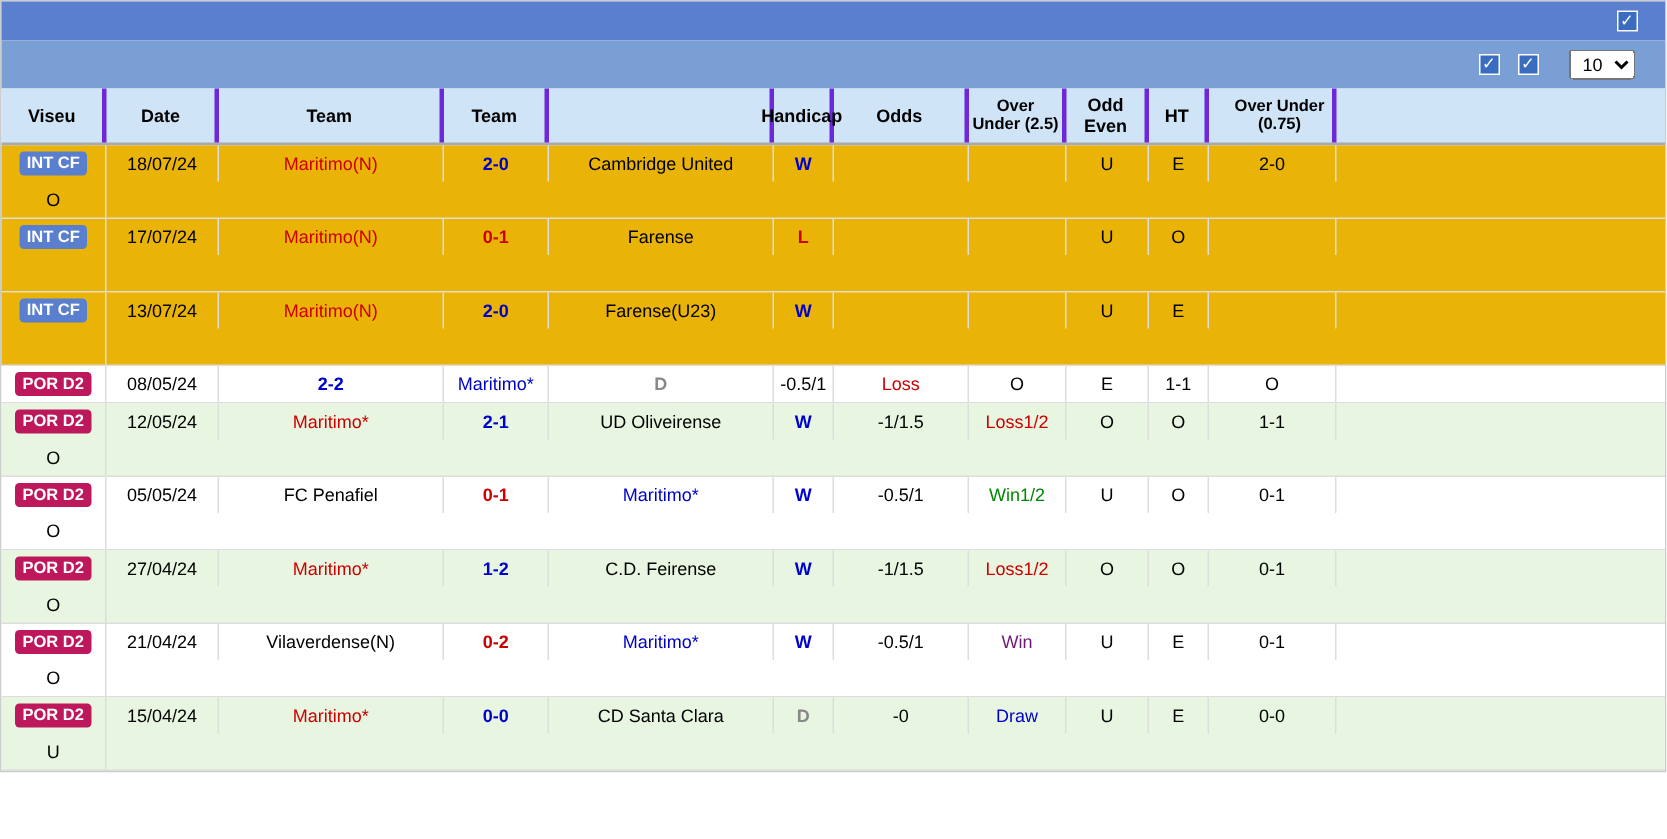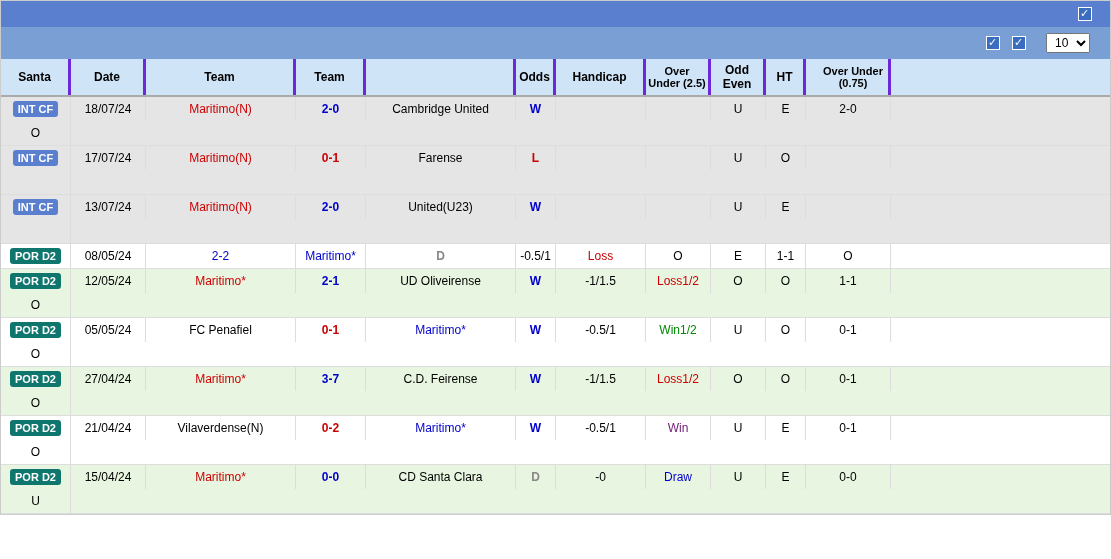--- a/index.html
+++ b/index.html
@@ -56,34 +56,34 @@
       font-size: 12px;
     }
     .data-row > div {
       padding: 4px 2px;
       border-right: 1px solid #ddd;
       min-height: 24px;
       display: flex;
       align-items: center;
       justify-content: center;
     }
-    .row-intcf { background: #e5e5e5; }
+    .row-intcf { background: #eab308; }
     .row-pord2 { background: #fff; }
     .row-pord2:nth-child(even) { background: #f5f5f5; }
     
     .badge-intcf {
       background: #5b7fcf;
       color: white;
       padding: 2px 5px;
       border-radius: 3px;
       font-size: 11px;
       font-weight: bold;
     }
     .badge-pord2 {
-      background: #0f766e;
+      background: #be185d;
       color: white;
       padding: 2px 5px;
       border-radius: 3px;
       font-size: 11px;
       font-weight: bold;
     }
     
     .checkbox-icon {
       display: inline-block;
       width: 14px; height: 14px;
@@ -125,27 +125,27 @@
     <span></span>
     <select>
       <option>10</option>
       <option>20</option>
       <option>30</option>
     </select>
     <span></span>
   </div>
 
   <div class="col-headers">
-    <div>Santa</div>
+    <div>Viseu</div>
     <div>Date</div>
     <div>Team</div>
     <div>Team</div>
     <div></div>
+    <div>Handicap</div>
     <div>Odds</div>
-    <div>Handicap</div>
     <div style="font-size:11px;">Over Under (2.5)</div>
     <div>Odd Even</div>
     <div>HT</div>
     <div style="font-size:11px;margin-left:12px;">Over Under (0.75)</div>
   </div>
 
   <div id="table-body">
       <div class="data-row row-intcf">
     <div>
           <span class="badge-intcf">INT CF</span>
@@ -178,35 +178,35 @@
     <div></div>
     <div></div>
   </div>
       <div class="data-row row-intcf">
     <div>
           <span class="badge-intcf">INT CF</span>
         </div>
     <div>13/07/24</div>
     <div style="color:#cc0000">Maritimo(N)</div>
     <div style="color:#0000cc;font-weight:bold">2-0</div>
-    <div style="color:#000">United(U23)</div>
+    <div style="color:#000">Farense(U23)</div>
     <div style="color:#0000cc;font-weight:bold">W</div>
     <div></div>
     <div style="color:#000"></div>
     <div>U</div>
     <div>E</div>
     <div></div>
     <div></div>
   </div>
       <div class="data-row row-pord2" style="background: rgb(255, 255, 255);">
     <div>
           <span class="badge-pord2">POR D2</span>
         </div>
     <div>08/05/24</div>
-    <div style="color:#0000cc;font-weight:normal">2-2</div>
+    <div style="color:#0000cc;font-weight:bold">2-2</div>
     <div style="color:#0000cc">Maritimo*</div>
     <div style="color:#888;font-weight:bold">D</div>
     <div>-0.5/1</div>
     <div style="color:#cc0000">Loss</div>
     <div>O</div>
     <div>E</div>
     <div>1-1</div>
     <div>O</div>
   </div>
       <div class="data-row row-pord2" style="background: rgb(232, 245, 224);">
@@ -240,21 +240,21 @@
     <div>O</div>
     <div>0-1</div>
     <div>O</div>
   </div>
       <div class="data-row row-pord2" style="background: rgb(232, 245, 224);">
     <div>
           <span class="badge-pord2">POR D2</span>
         </div>
     <div>27/04/24</div>
     <div style="color:#cc0000">Maritimo*</div>
-    <div style="color:#0000cc;font-weight:bold">3-7</div>
+    <div style="color:#0000cc;font-weight:bold">1-2</div>
     <div style="color:#000">C.D. Feirense</div>
     <div style="color:#0000cc;font-weight:bold">W</div>
     <div>-1/1.5</div>
     <div style="color:#cc0000">Loss1/2</div>
     <div>O</div>
     <div>O</div>
     <div>0-1</div>
     <div>O</div>
   </div>
       <div class="data-row row-pord2" style="background: rgb(255, 255, 255);">

